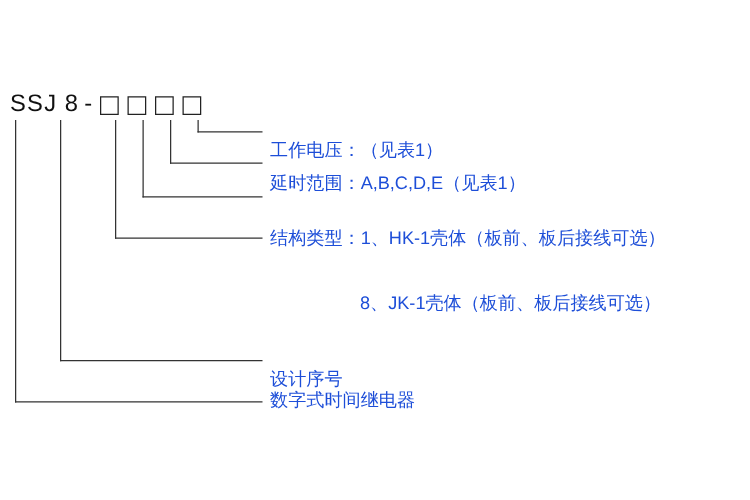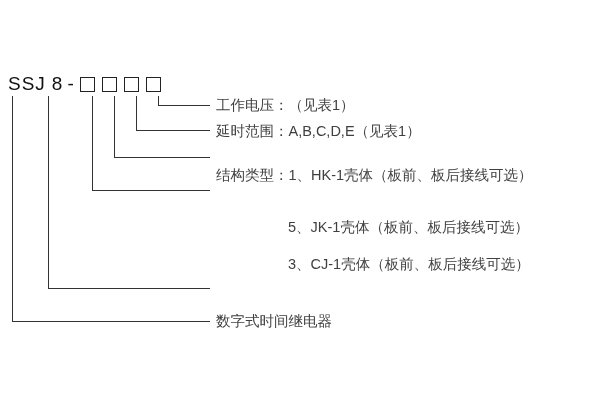--- a/index.html
+++ b/index.html
@@ -63,21 +63,22 @@
     height: 1px;
     background: #333;
   }
 
   
   .label {
     position: absolute;
     font-size: 14.5px;
     line-height: 18px;
     white-space: nowrap;
-    color: #404040;
+    color: #1d4ed8;
+    margin-top: 16px;
   }
 </style>
 </head>
 <body>
 
 <div id="stage">
 
   <div class="code-row">
     <span class="code-text">SSJ</span>
     <span class="code-text" style="margin-left:6px;">8</span>
@@ -102,17 +103,17 @@
 
   <div class="vline" style="left:48px; top:96px; height:193px;"></div>
   <div class="hline" style="left:48px; top:288px; width:162px;"></div>
 
   <div class="vline" style="left:12px; top:96px; height:226px;"></div>
   <div class="hline" style="left:12px; top:321px; width:198px;"></div>
 
   <div class="label" style="left:216px; top:96px;">工作电压：（见表1）</div>
   <div class="label" style="left:216px; top:122px;">延时范围：A,B,C,D,E（见表1）</div>
   <div class="label" style="left:216px; top:166px;">结构类型：1、HK-1壳体（板前、板后接线可选）</div>
-  <div class="label" style="left:288px; top:218px;">5、JK-1壳体（板前、板后接线可选）</div>
-  <div class="label" style="left:288px; top:255px;">3、CJ-1壳体（板前、板后接线可选）</div>
-  <div class="label" style="left:216px; top:312px;">数字式时间继电器</div>
+  <div class="label" style="left:288px; top:218px;">8、JK-1壳体（板前、板后接线可选）</div>
+  <div class="label" style="left:216px; top:279px;">设计序号</div>
+  <div class="label" style="left:216px; top:296px;">数字式时间继电器</div>
 
 </div>
 
 </body></html>

